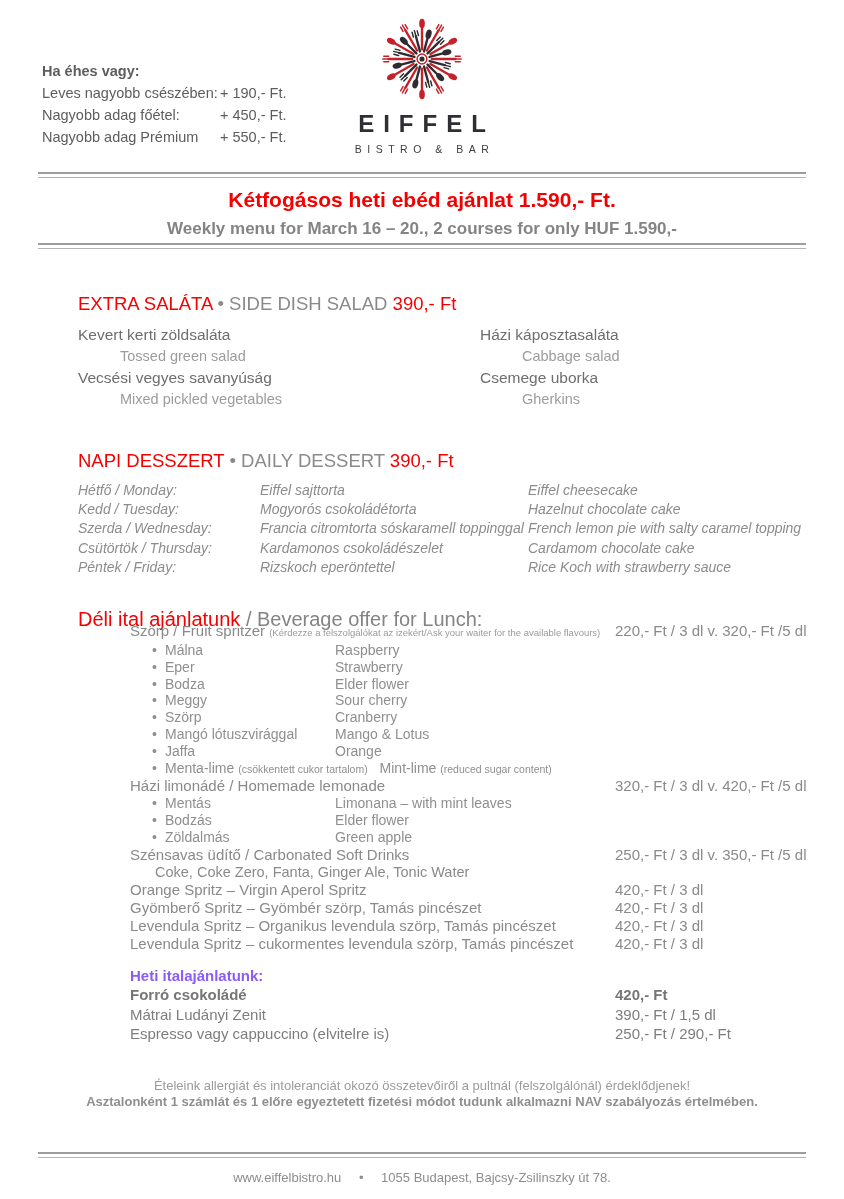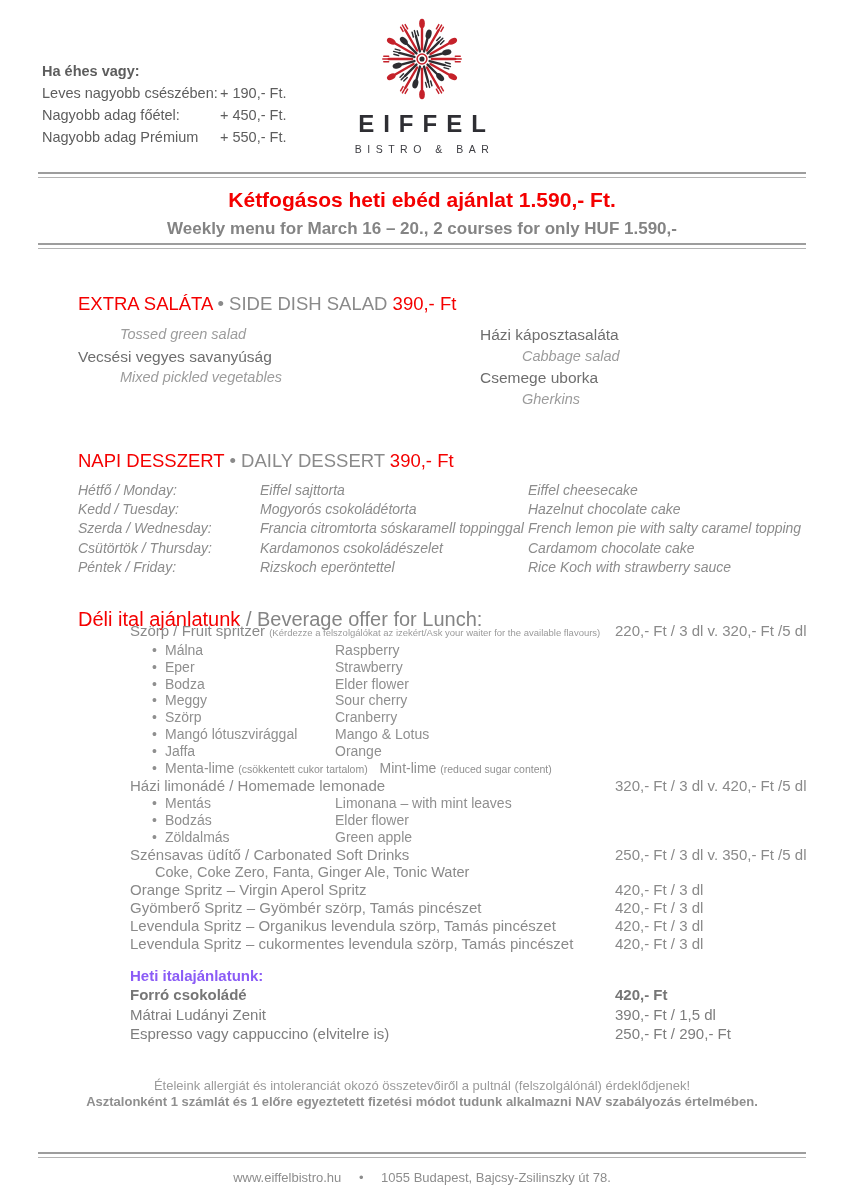--- a/index.html
+++ b/index.html
@@ -28,21 +28,21 @@
   .banner-title{font-size:21px;font-weight:bold;color:#f40000;}
   .banner-sub{font-size:17px;font-weight:bold;color:#848484;margin-top:7px;}
   
   .sec-head{font-size:18.5px;white-space:nowrap;}
   .sec-head .red{color:#f40000;}
   .sec-head .gray{color:#8a8a8a;}
   
   .salad{position:absolute;left:78px;right:38px;top:293px;}
   .salad-grid{display:grid;grid-template-columns:402px 1fr;margin-top:9px;}
   .dish-name{font-size:15.5px;color:#6e6e6e;line-height:21.5px;white-space:nowrap;}
-  .dish-sub{font-size:14.5px;font-style:italic;color:#9c9c9c;line-height:21.5px;padding-left:42px;white-space:nowrap;}
+  .dish-sub{font-size:14.5px;color:#9c9c9c;line-height:21.5px;padding-left:42px;white-space:nowrap;}
   
   .dessert{position:absolute;left:78px;right:38px;top:450px;}
   .dessert-grid{display:grid;grid-template-columns:182px 268px 1fr;margin-top:9px;
     font-size:14px;font-style:italic;color:#8c8c8c;line-height:19.2px;}
   .dessert-grid div{white-space:nowrap;}
   
   .bev-head{position:absolute;left:78px;top:608px;font-size:20px;white-space:nowrap;}
   .bev-head .red{color:#f40000;}
   .bev-head .gray{color:#848484;}
   .bev-list{position:absolute;left:38px;right:25px;top:622px;color:#8a8a8a;}
@@ -204,20 +204,21 @@
   <div class="rule rule-2"></div>
 
   <div class="salad">
     <div class="sec-head">
       <span class="red">EXTRA SALÁTA</span>
       <span class="gray">• SIDE DISH SALAD</span>
       <span class="red">390,- Ft</span>
     </div>
     <div class="salad-grid">
       <div>
+        <div class="dish-name">Kevert kerti zöldsaláta</div>
         <div class="dish-sub">Tossed green salad</div>
         <div class="dish-name">Vecsési vegyes savanyúság</div>
         <div class="dish-sub">Mixed pickled vegetables</div>
       </div>
       <div>
         <div class="dish-name">Házi káposztasaláta</div>
         <div class="dish-sub">Cabbage salad</div>
         <div class="dish-name">Csemege uborka</div>
         <div class="dish-sub">Gherkins</div>
       </div>

